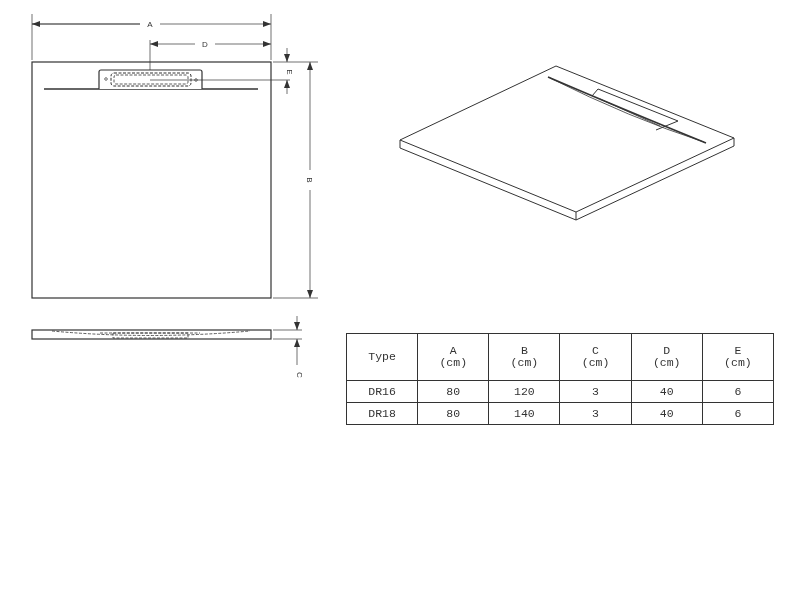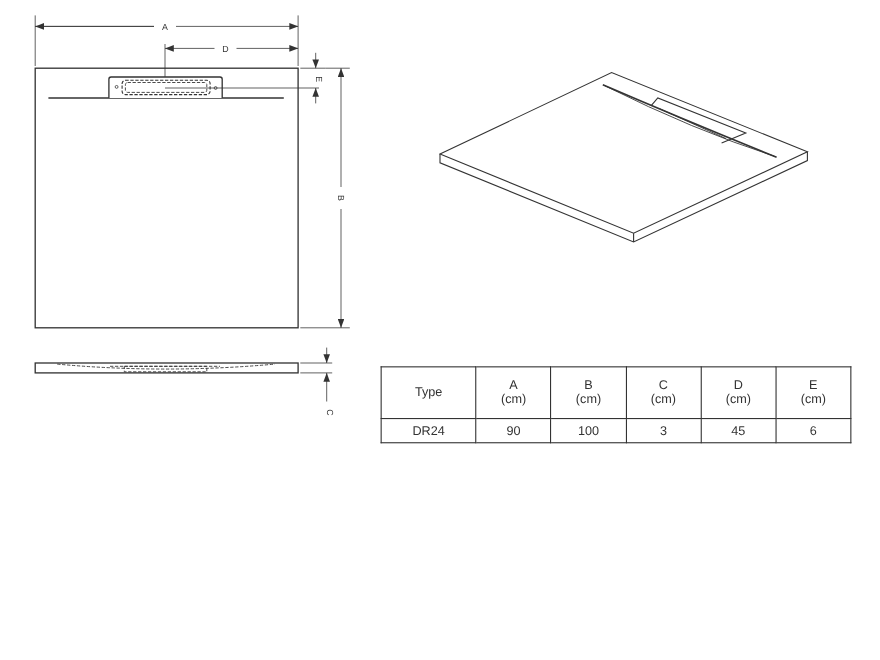--- a/index.html
+++ b/index.html
@@ -1,19 +1,19 @@
 <!DOCTYPE html>
 <html><head>
 <meta charset="utf-8">
 <style>
   html,body{margin:0;padding:0;background:#fff;}
   body{width:800px;height:600px;position:relative;overflow:hidden;font-family:"Liberation Sans",sans-serif;color:#222;}
   svg{position:absolute;left:0;top:0;}
   .lbl{font-family:"Liberation Sans",sans-serif;font-size:8px;fill:#333;}
-  table{position:absolute;left:346px;top:333px;border-collapse:collapse;width:428px;font-family:Liberation Sans, sans-serif;font-size:11.5px;color:#333;}
+  table{position:absolute;left:346px;top:333px;border-collapse:collapse;width:428px;font-family:Liberation Mono, monospace;font-size:11.5px;color:#333;}
   td,th{border:1.3px solid #333;text-align:center;padding:0;font-weight:normal;height:21px;line-height:12px;}
   th{height:46px;}
   th span{display:block;}
 </style>
 </head>
 <body>
 
 <svg width="800" height="600" viewBox="0 0 800 600">
   <defs>
     <marker id="ar" markerWidth="8" markerHeight="6" refX="8" refY="3" orient="auto" markerUnits="userSpaceOnUse">
@@ -103,21 +103,29 @@
           <span>(cm)</span>
         </th>
       <th>
           <span>E</span>
           <span>(cm)</span>
         </th>
     </tr>
   </thead>
   <tbody>
     <tr>
-        <td>DR24</td>
-        <td>90</td>
-        <td>100</td>
+        <td>DR16</td>
+        <td>80</td>
+        <td>120</td>
         <td>3</td>
-        <td>45</td>
+        <td>40</td>
+        <td>6</td>
+      </tr>
+    <tr>
+        <td>DR18</td>
+        <td>80</td>
+        <td>140</td>
+        <td>3</td>
+        <td>40</td>
         <td>6</td>
       </tr>
   </tbody>
 </table>
 
 </body></html>

